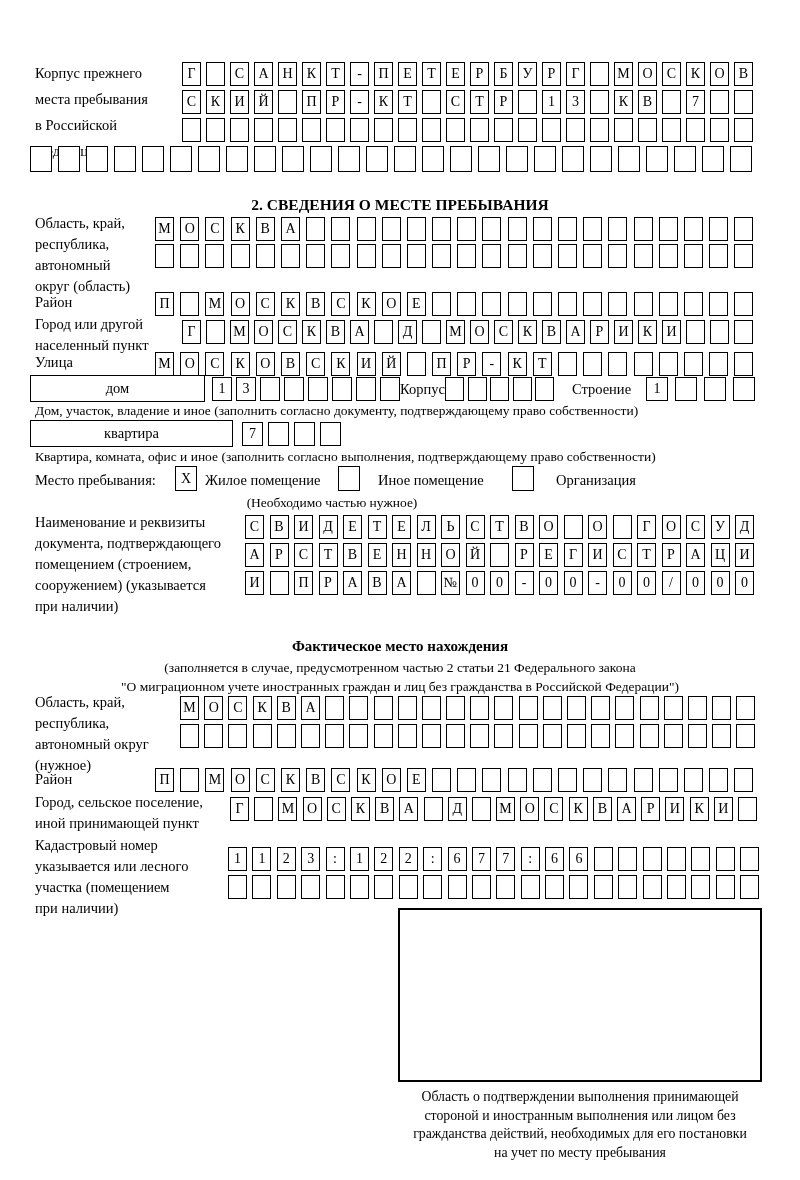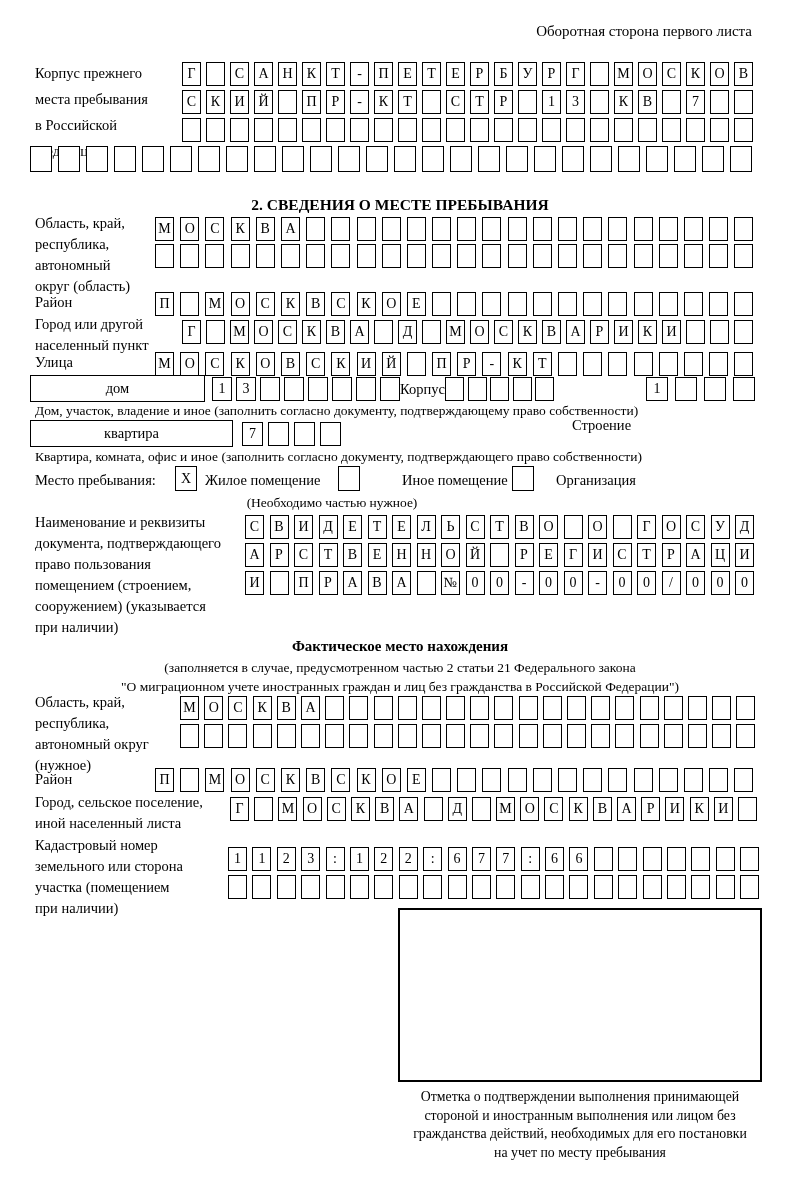--- a/index.html
+++ b/index.html
@@ -29,21 +29,20 @@
     font-size:14px;
   }
   .stamp-box{box-sizing:border-box;border:2px solid #000;position:absolute;background:#fff;}
   .caption{font-size:13.8px;line-height:18.5px;text-align:center;}
 </style>
 </head>
 <body>
 
 <div id="page">
 
-  <div class="abs lbl" style="top:21px;right:48px;font-size:15px;">Оборотная сторона первого листа</div>
 
   <div class="abs lbl lbl-wide" style="left:35px;top:60px;">
     <div>Корпус прежнего</div>
     <div>места пребывания</div>
     <div>в Российской</div>
     <div>Федерации</div>
   </div>
 
 
   <div class="abs title center" style="top:196px;">2. СВЕДЕНИЯ О МЕСТЕ ПРЕБЫВАНИЯ</div>
@@ -59,40 +58,39 @@
 
   <div class="abs lbl" style="left:35px;top:314px;">
     <div>Город или другой</div>
     <div>населенный пункт</div>
   </div>
 
   <div class="abs lbl" style="left:35px;top:352px;">Улица</div>
 
   <div class="bigfield" style="left:30px;top:375px;width:175px;height:27px;">дом</div>
   <div class="abs lbl" style="left:400px;top:379px;">Корпус</div>
-  <div class="abs lbl" style="left:572px;top:379px;margin-top:36px;">Строение</div>
+  <div class="abs lbl" style="left:572px;top:379px;">Строение</div>
 
   <div class="abs note" style="left:35px;top:403px;">Дом, участок, владение и иное (заполнить согласно документу, подтверждающему право собственности)</div>
 
   <div class="bigfield" style="left:30px;top:420px;width:203px;height:27px;">квартира</div>
-  <div class="abs note" style="left:35px;top:449px;">Квартира, комната, офис и иное (заполнить согласно документу, подтверждающего право собственности)</div>
+  <div class="abs note" style="left:35px;top:449px;">Квартира, комната, офис и иное (заполнить согласно выполнения, подтверждающему право собственности)</div>
 
   <div class="abs lbl" style="left:35px;top:470px;">Место пребывания:</div>
   <div class="chk" style="left:175px;top:466px;">X</div>
   <div class="abs lbl" style="left:205px;top:470px;">Жилое помещение</div>
   <div class="chk" style="left:338px;top:466px;"></div>
-  <div class="abs lbl" style="left:378px;top:470px;margin-left:24px;">Иное помещение</div>
+  <div class="abs lbl" style="left:378px;top:470px;">Иное помещение</div>
   <div class="chk" style="left:512px;top:466px;"></div>
   <div class="abs lbl" style="left:556px;top:470px;">Организация</div>
   <div class="abs note" style="left:182px;top:495px;width:300px;text-align:center;">(Необходимо частью нужное)</div>
 
   <div class="abs lbl" style="left:35px;top:512px;">
     <div>Наименование и реквизиты</div>
     <div>документа, подтверждающего</div>
-    <div>право пользования</div>
     <div>помещением (строением,</div>
     <div>сооружением) (указывается</div>
     <div>при наличии)</div>
   </div>
 
   <div class="abs title center" style="top:638px;font-size:15px;">Фактическое место нахождения</div>
   <div class="abs note center" style="top:658px;line-height:19px;">
     <div>(заполняется в случае, предусмотренном частью 2 статьи 21 Федерального закона</div>
     <div>"О миграционном учете иностранных граждан и лиц без гражданства в Российской Федерации")</div>
   </div>
@@ -101,33 +99,33 @@
     <div>Область, край,</div>
     <div>республика,</div>
     <div>автономный округ</div>
     <div>(нужное)</div>
   </div>
 
   <div class="abs lbl" style="left:35px;top:769px;">Район</div>
 
   <div class="abs lbl" style="left:35px;top:792px;">
     <div>Город, сельское поселение,</div>
-    <div>иной населенный листа</div>
+    <div>иной принимающей пункт</div>
   </div>
 
   <div class="abs lbl" style="left:35px;top:835px;">
     <div>Кадастровый номер</div>
-    <div>земельного или сторона</div>
+    <div>указывается или лесного</div>
     <div>участка (помещением</div>
     <div>при наличии)</div>
   </div>
 
   <div class="stamp-box" style="left:398px;top:908px;width:364px;height:174px;"></div>
   <div class="abs caption" style="left:390px;top:1088px;width:380px;">
-    <div>Отметка о подтверждении выполнения принимающей</div>
+    <div>Область о подтверждении выполнения принимающей</div>
     <div>стороной и иностранным выполнения или лицом без</div>
     <div>гражданства действий, необходимых для его постановки</div>
     <div>на учет по месту пребывания</div>
   </div>
 
   <div id="grid-layer">
       <div class="cell-row" style="left: 182px; top: 62px; gap: 5px;">
         <div class="cell" style="width: 19px; height: 24px;">Г</div>
         <div class="cell" style="width: 19px; height: 24px;"></div>
         <div class="cell" style="width: 19px; height: 24px;">С</div>

